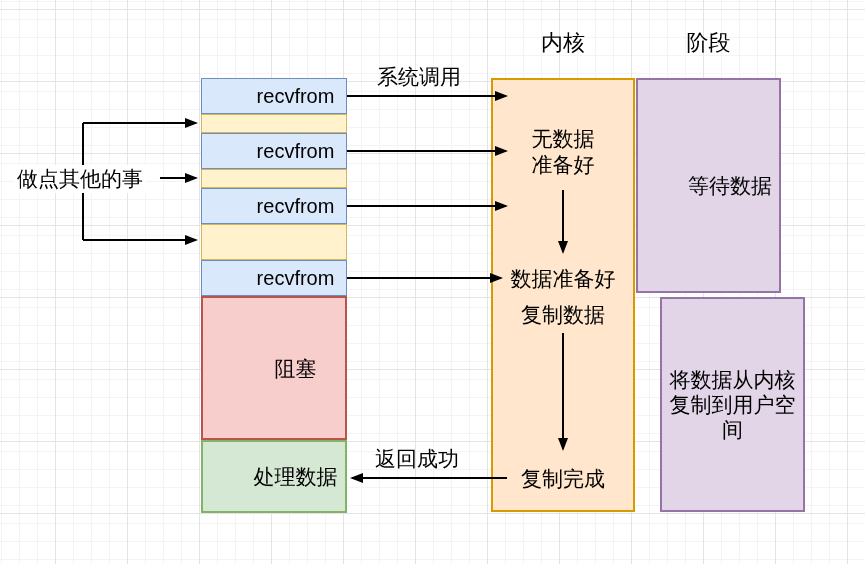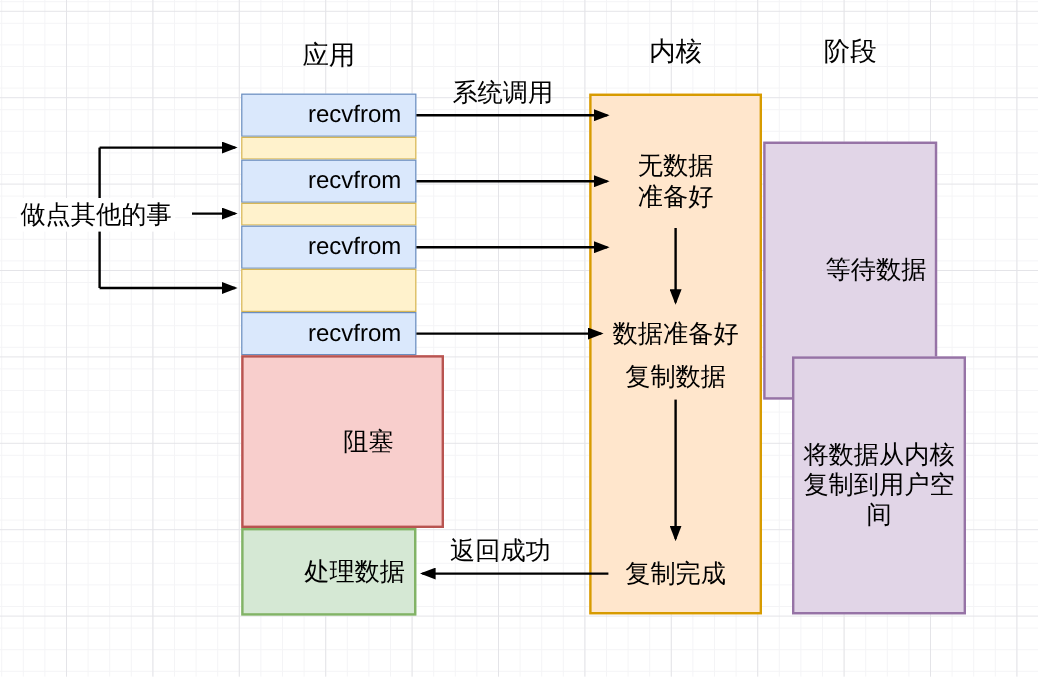--- a/index.html
+++ b/index.html
@@ -63,42 +63,41 @@
     width: 865px; height: 564px;
     pointer-events: none;
   }
   svg.arrows line { stroke: #000; stroke-width: 2; }
 </style>
 </head>
 <body>
 
 <div class="canvas">
 
-  <div class="abs hdr" style="left:201px; top:31px; width:146px;">应用</div>
   <div class="abs hdr" style="left:491px; top:28px; width:144px;">内核</div>
   <div class="abs hdr" style="left:636px; top:28px; width:145px;">阶段</div>
 
   <div class="abs box recv" style="left:201px; top:78px;  width:146px; height:36px;">recvfrom</div>
   <div class="abs box gap" style="left:201px; top:114px; width:146px; height:19px;"></div>
   <div class="abs box recv" style="left:201px; top:133px; width:146px; height:36px;">recvfrom</div>
   <div class="abs box gap" style="left:201px; top:169px; width:146px; height:19px;"></div>
   <div class="abs box recv" style="left:201px; top:188px; width:146px; height:36px;">recvfrom</div>
   <div class="abs box gap" style="left:201px; top:224px; width:146px; height:36px;"></div>
   <div class="abs box recv" style="left:201px; top:260px; width:146px; height:36px;">recvfrom</div>
-  <div class="abs box blocking" style="left:201px; top:296px; width:169px; height:144px;">阻塞</div>
+  <div class="abs box blocking" style="left:201px; top:296px; width:146px; height:144px;">阻塞</div>
   <div class="abs box process" style="left:201px; top:440px; width:146px; height:73px;">处理数据</div>
 
   <div class="abs kernel-box" style="left:491px; top:78px; width:144px; height:434px;"></div>
   <div class="abs ktext" style="top:126px;">无数据
 准备好</div>
   <div class="abs ktext" style="top:266px;">数据准备好</div>
   <div class="abs ktext" style="top:302px;">复制数据</div>
   <div class="abs ktext" style="top:466px;text-align:center;">复制完成</div>
 
-  <div class="abs box stage-box" style="left:636px; top:78px; width:145px; height:215px;margin-top:40px;">等待数据</div>
+  <div class="abs box stage-box" style="left:636px; top:78px; width:145px; height:215px;">等待数据</div>
   <div class="abs box stage-box" style="left:636px; top:297px; width:145px; height:215px; padding:0 5px;margin-left:24px;">将数据从内核复制到用户空间</div>
 
   <svg class="arrows" viewBox="0 0 865 564" xmlns="http://www.w3.org/2000/svg">
     <defs>
       <marker id="ah" markerWidth="13" markerHeight="10" refX="11" refY="5" orient="auto" markerUnits="userSpaceOnUse">
         <path d="M0,0 L13,5 L0,10 z" fill="#000"></path>
       </marker>
     </defs>
     <line x1="347" y1="96" x2="506" y2="96" marker-end="url(#ah)"></line>
     <line x1="347" y1="151" x2="506" y2="151" marker-end="url(#ah)"></line>

